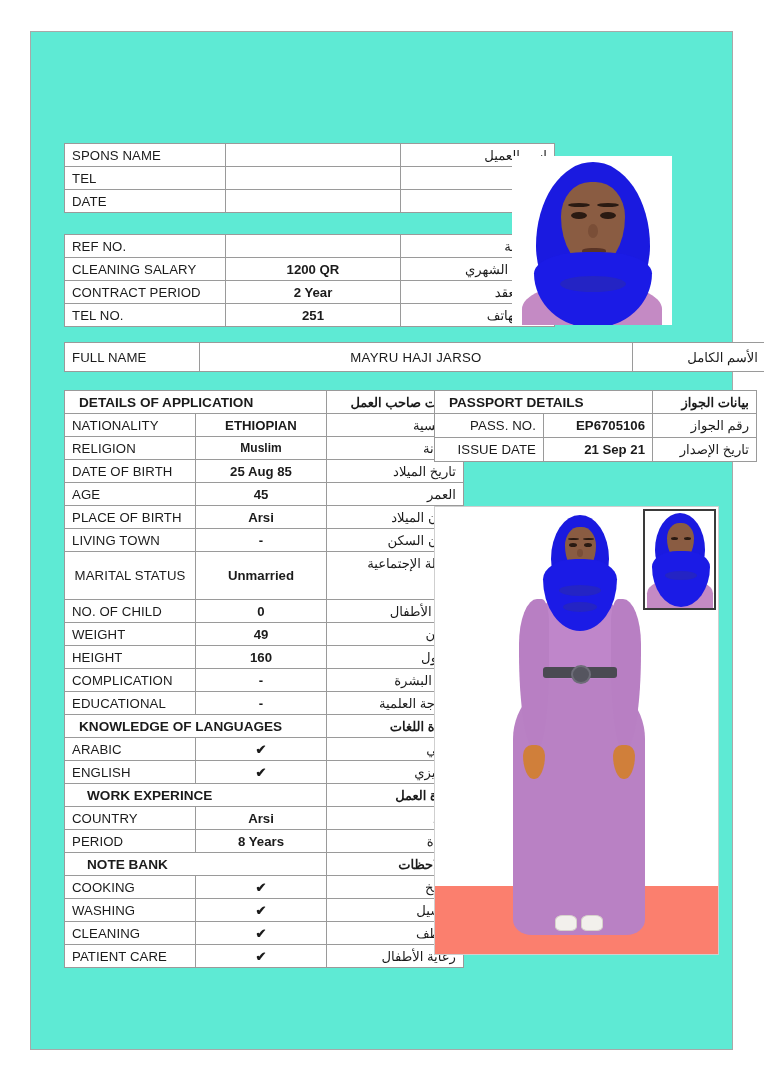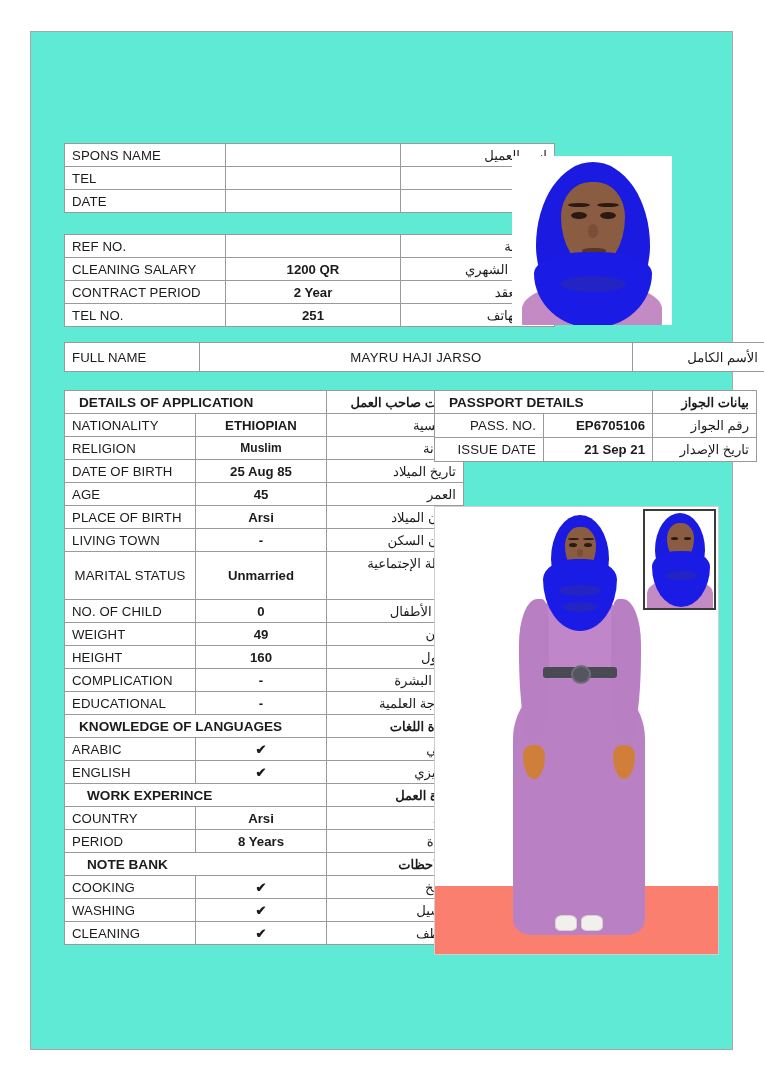--- a/index.html
+++ b/index.html
@@ -418,20 +418,25 @@
     <tr>
       <td class="lbl">WASHING</td>
       <td class="check">✔</td>
       <td class="ar">الغسيل</td>
     </tr>
     <tr>
       <td class="lbl">CLEANING</td>
       <td class="check">✔</td>
       <td class="ar">التنظف</td>
     </tr>
+    <tr>
+      <td class="lbl">PATIENT CARE</td>
+      <td class="check">✔</td>
+      <td class="ar">رعاية الأطفال</td>
+    </tr>
   </tbody>
     </table>
 
   <table class="tbl" id="tbl-passport">
     <tbody>
         <tr class="sec">
       <td class="sec-en p-a" colspan="2" style="width:196px;margin-left:40px;">PASSPORT DETAILS</td>
       <td class="sec-ar p-c">بيانات الجواز</td>
     </tr>
     <tr class="tall">

